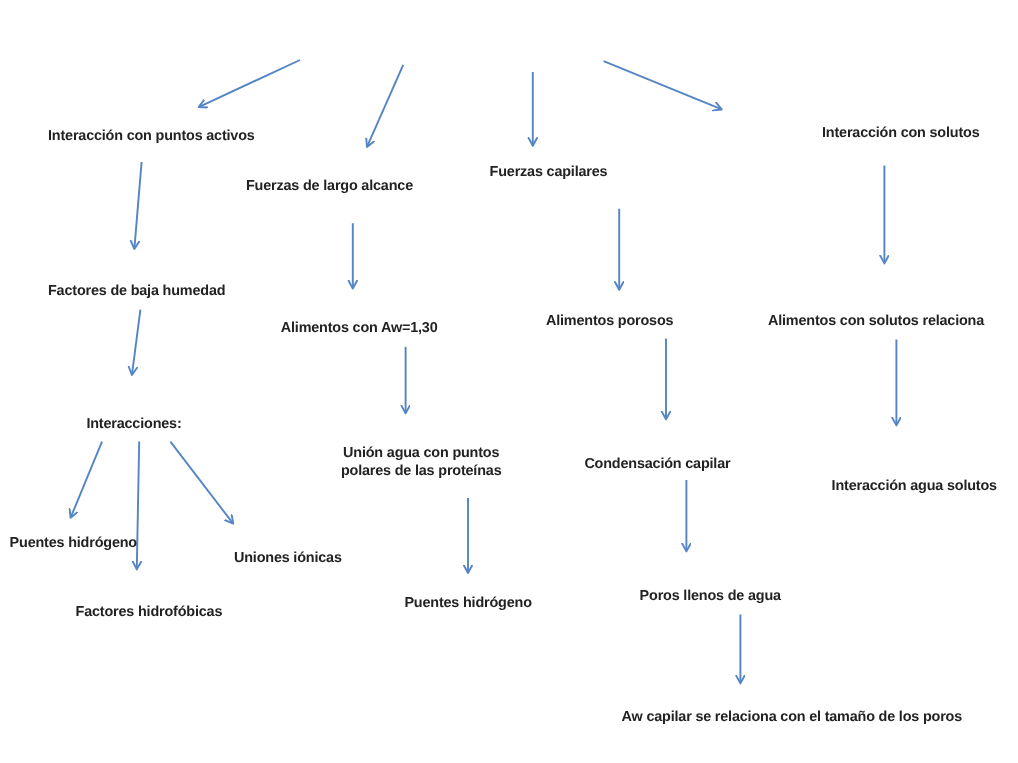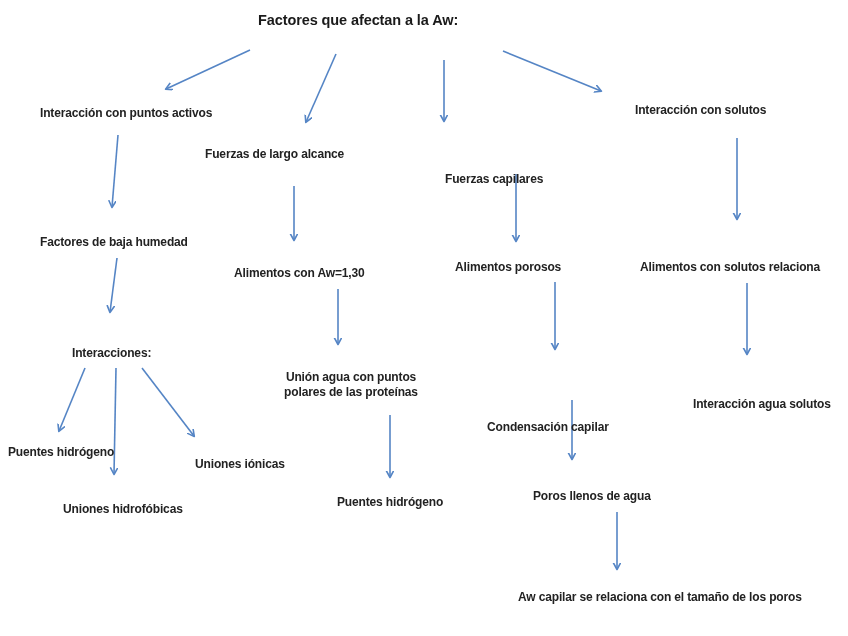--- a/index.html
+++ b/index.html
@@ -65,36 +65,35 @@
       <line x1="555" y1="282" x2="555" y2="349" stroke="var(--arrow-color)" stroke-width="1.6" marker-end="url(#arrowhead)"></line>
       <line x1="747" y1="283" x2="747" y2="354" stroke="var(--arrow-color)" stroke-width="1.6" marker-end="url(#arrowhead)"></line>
       <line x1="85" y1="368" x2="59" y2="431" stroke="var(--arrow-color)" stroke-width="1.6" marker-end="url(#arrowhead)"></line>
       <line x1="116" y1="368" x2="114" y2="474" stroke="var(--arrow-color)" stroke-width="1.6" marker-end="url(#arrowhead)"></line>
       <line x1="142" y1="368" x2="194" y2="436" stroke="var(--arrow-color)" stroke-width="1.6" marker-end="url(#arrowhead)"></line>
       <line x1="390" y1="415" x2="390" y2="477" stroke="var(--arrow-color)" stroke-width="1.6" marker-end="url(#arrowhead)"></line>
       <line x1="572" y1="400" x2="572" y2="459" stroke="var(--arrow-color)" stroke-width="1.6" marker-end="url(#arrowhead)"></line>
       <line x1="617" y1="512" x2="617" y2="569" stroke="var(--arrow-color)" stroke-width="1.6" marker-end="url(#arrowhead)"></line>
     </svg>
 
-  <div class="title">Factores que afectan a la Aw:</div>
 
   <div id="node-layer">
       <div class="node" style="left: 40px; top: 106px;">Interacción con puntos activos</div>
       <div class="node" style="left: 205px; top: 147px;">Fuerzas de largo alcance</div>
-      <div class="node" style="left: 445px; top: 136px; margin-top: 36px;">Fuerzas capilares</div>
-      <div class="node" style="left: 608px; top: 103px; padding-left: 27px;">Interacción con solutos</div>
+      <div class="node" style="left: 408px; top: 136px;">Fuerzas capilares</div>
+      <div class="node" style="left: 658px; top: 103px; padding-left: 27px;">Interacción con solutos</div>
       <div class="node" style="left: 40px; top: 235px;">Factores de baja humedad</div>
       <div class="node" style="left: 234px; top: 266px;">Alimentos con Aw=1,30</div>
       <div class="node" style="left: 455px; top: 260px;">Alimentos porosos</div>
       <div class="node" style="left: 640px; top: 260px;">Alimentos con solutos relaciona</div>
       <div class="node" style="left: 40px; top: 346px; padding-left: 32px;">Interacciones:</div>
       <div class="node center" style="left: 278px; top: 370px; width: 146px;">Unión agua con puntos
 polares de las proteínas</div>
-      <div class="node" style="left: 487px; top: 379px; margin-top: 41px;">Condensación capilar</div>
+      <div class="node" style="left: 487px; top: 379px;">Condensación capilar</div>
       <div class="node" style="left: 693px; top: 397px;">Interacción agua solutos</div>
       <div class="node" style="left: 8px; top: 445px;">Puentes hidrógeno</div>
       <div class="node" style="left: 195px; top: 457px;">Uniones iónicas</div>
-      <div class="node" style="left: 63px; top: 502px;">Uniones hidrofóbicas</div>
+      <div class="node" style="left: 63px; top: 502px;">Factores hidrofóbicas</div>
       <div class="node" style="left: 337px; top: 495px;">Puentes hidrógeno</div>
       <div class="node" style="left: 533px; top: 489px;">Poros llenos de agua</div>
       <div class="node" style="left: 518px; top: 590px;">Aw capilar se relaciona con el tamaño de los poros</div>
     </div>
 </div>
 
 </body></html>

